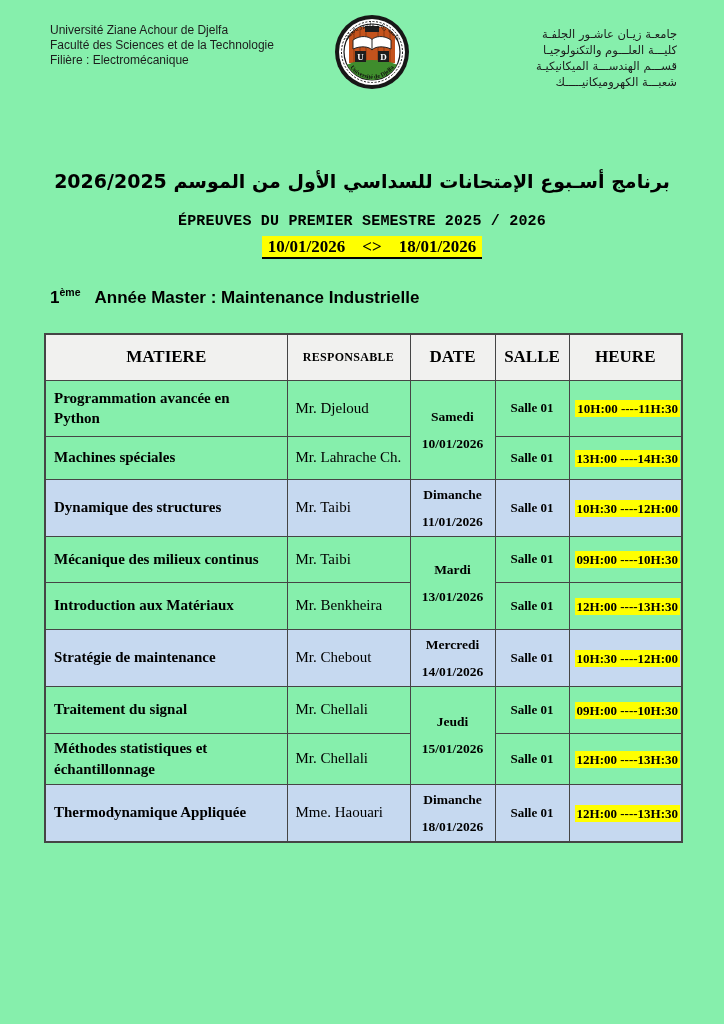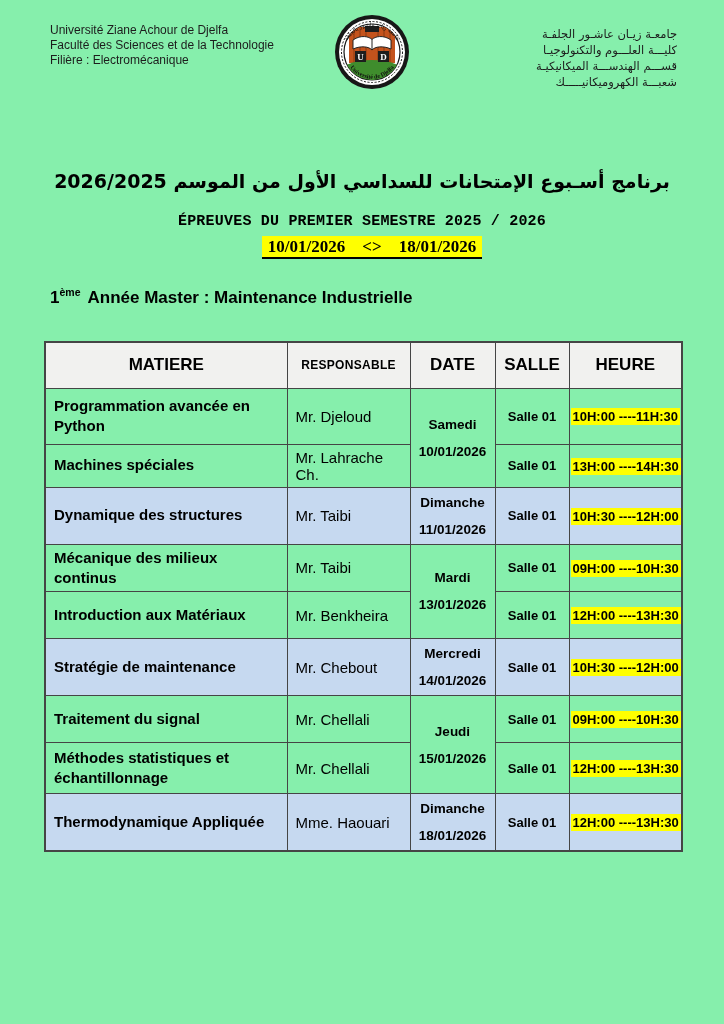--- a/index.html
+++ b/index.html
@@ -39,37 +39,37 @@
   .daterange{
     display:inline-block;background:var(--highlight);
     font-weight:bold;font-size:17px;padding:1px 6px 0 6px;
     border-bottom:2.5px solid #000;white-space:nowrap;margin-left:20px;
   }
   .section-title{
     position:absolute;left:50px;top:286px;
     font-family:"Liberation Sans",sans-serif;font-weight:bold;font-size:17px;
   }
   .section-title sup{font-size:10.5px;}
-  .section-title .rest{margin-left:7px;}
+  .section-title .rest{margin-left:14px;}
   
   table.sched{
-    position:absolute;left:44px;top:341px;width:637px;
+    position:absolute;left:44px;top:333px;width:637px;
     border-collapse:collapse;table-layout:fixed;
     border:2px solid var(--border);
-    font-family:Liberation Sans, sans-serif;
+    font-family:Liberation Serif, serif;
   }
   .sched th,.sched td{border:1px solid var(--border);vertical-align:middle;overflow:hidden;}
   .sched thead tr{height:46px;}
   .sched th{background:var(--headerbg);font-weight:bold;font-size:17px;text-align:center;}
   .sched th.small{font-size:12px;letter-spacing:.3px;}
   td.matiere{font-weight:bold;font-size:15px;text-align:left;padding:3px 8px;line-height:1.35;}
   td.resp{font-size:15px;text-align:left;padding:3px 8px;}
   td.date{font-weight:bold;font-size:13.5px;text-align:center;line-height:2;}
   td.salle{font-weight:bold;font-size:13px;text-align:center;}
-  td.heure{text-align:left;}
+  td.heure{text-align:right;}
   .hl-time{
     background:var(--highlight);font-weight:bold;font-size:13px;
     white-space:nowrap;padding:1px 2px;
   }
   tr.blue td{background:var(--rowblue);}
 </style>
 </head>
 <body>
 
 <div class="page">

